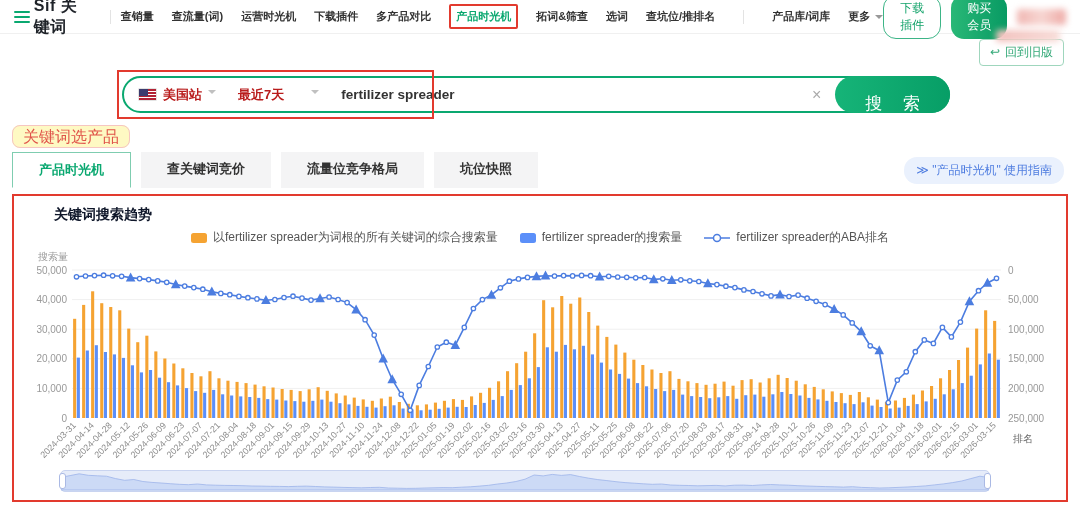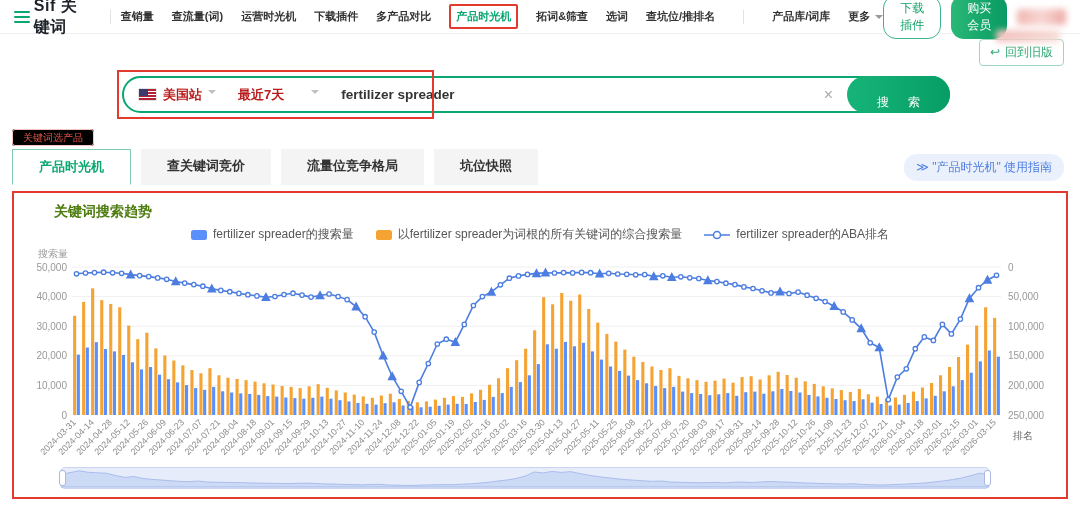--- a/index.html
+++ b/index.html
@@ -39,38 +39,38 @@
   .flag { width:19px; height:13px; border:1px solid #e3e3e3; border-radius:1px; margin-right:6px; flex:none;
     background:repeating-linear-gradient(#b22234 0 1.5px,#fff 1.5px 3px); position:relative; }
   .flag::after { content:""; position:absolute; left:0; top:0; width:9px; height:7px; background:#3c3b6e; }
   .sel { display:inline-flex; align-items:flex-start; font-size:13px; font-weight:700; color:#b91c1c; cursor:pointer; white-space:nowrap; }
   .sel .caret { border-top-color:#c0c0c0; margin-left:6px; }
   .sel + .sel { margin-left:22px;gap:21px; }
   .kw-input { flex:1; border:none; outline:none; font-size:13.5px; font-weight:700; color:#333;
     margin-left:22px; font-family:inherit; background:transparent; }
   .clear-x { font-size:16px; color:#aaa; margin:0 14px; cursor:pointer; }
   .btn-search { height:37px; margin:-2px -2px -2px 0; border:none; cursor:pointer; border-radius:19px;
-    background:linear-gradient(90deg,#16b478,#079e66); color:#fff; font-size:12px; letter-spacing:8px;
-    padding:16px 22px 0 30px; font-family:Liberation Serif, serif; }
+    background:linear-gradient(90deg,#16b478,#079e66); color:#fff; font-size:17px; letter-spacing:8px;
+    padding:16px 22px 0 30px; font-family:Liberation Sans, sans-serif; }
   .anno { position:absolute; border:2px solid #e23a2e; pointer-events:none; }
   .anno-search { left:117px; top:0; width:317px; height:49px; }
   
   .tag-row { padding:2px 0 4px 12px; }
-  .pink-tag { font-size:10px; color:#e0544a; background:#000000; border:1px solid #f6c6c1;
-    border-radius:3px; padding:2px 10px; }
+  .pink-tag { font-size:16px; color:#e0544a; background:#fef9c3; border:1px solid #f6c6c1;
+    border-radius:8px; padding:2px 10px; }
   .tabs-row { display:flex; align-items:center; padding:0 16px 0 12px; }
   .tabs { display:flex; gap:10px; }
   .tab { font-size:13px; font-weight:700; color:#333; background:#f4f4f5; padding:8px 26px;
     cursor:pointer; white-space:nowrap; }
   .tab.active { background:#fff; color:#0aa870; border:1px solid #7fcdb0; border-bottom-color:#fff; }
   .guide { margin-left:auto; font-size:12px; color:#4f7de0; background:#eaf1fd; border-radius:13px;
     padding:5px 12px; cursor:pointer; white-space:nowrap; }
   
   .chart-card { margin:6px 12px 0 12px; background:#fff; border:2px solid #e23a2e; padding:8px 12px 6px 12px; }
-  .chart-title { font-size:14px; font-weight:700; color:#4d7c0f; padding:2px 0 2px 28px; }
+  .chart-title { font-size:14px; font-weight:700; color:#0f172a; padding:2px 0 2px 28px; }
   .legend { display:flex; justify-content:center; align-items:center; gap:22px; padding:3px 0 2px 0; }
   .lg-item { display:inline-flex; align-items:center; gap:6px; font-size:12px; color:#555; cursor:pointer; }
   .lg-rect { width:16px; height:10px; border-radius:2.5px; display:inline-block; }
   .lg-line { display:inline-flex; align-items:center; }
   .brush { position:relative; margin:2px 0 2px 34px; width:930px; height:22px; background:#e6ecf9;
     border:1px solid #c9d4f0; border-radius:5px; cursor:pointer; }
   .bhandle { position:absolute; top:2px; width:7px; height:16px; background:#fff; border:1px solid #aab9e4;
     border-radius:3px; cursor:ew-resize; }
   .bhandle.l { left:-2px; } .bhandle.r { right:-2px; }
   text { font-family:"Liberation Sans","DejaVu Sans",sans-serif; }
@@ -144,26 +144,26 @@
   <span class="guide">
     <span>≫</span>
     <span>"产品时光机" 使用指南</span>
   </span>
 </div>
 
 <section class="chart-card">
   <h3 class="chart-title">关键词搜索趋势</h3>
   <div class="legend" id="legend">
       <span class="lg-item">
+        <span class="lg-rect" style="background: rgb(245, 163, 50);"></span>
+        <span>以fertilizer spreader为词根的所有关键词的综合搜索量</span>
+      </span>
+      <span class="lg-item">
         <span class="lg-rect" style="background: rgb(91, 143, 249);"></span>
         <span>fertilizer spreader的搜索量</span>
-      </span>
-      <span class="lg-item">
-        <span class="lg-rect" style="background: rgb(245, 163, 50);"></span>
-        <span>以fertilizer spreader为词根的所有关键词的综合搜索量</span>
       </span>
       <span class="lg-item">
         <span class="lg-line">
           <svg width="26" height="10">
             <line x1="0" y1="5" x2="26" y2="5" stroke="#4C7DE0" stroke-width="1.5"></line>
             <circle cx="13" cy="5" r="3.5" fill="#fff" stroke="#4C7DE0" stroke-width="1.5"></circle>
           </svg>
         </span>
         <span>fertilizer spreader的ABA排名</span>
       </span>

